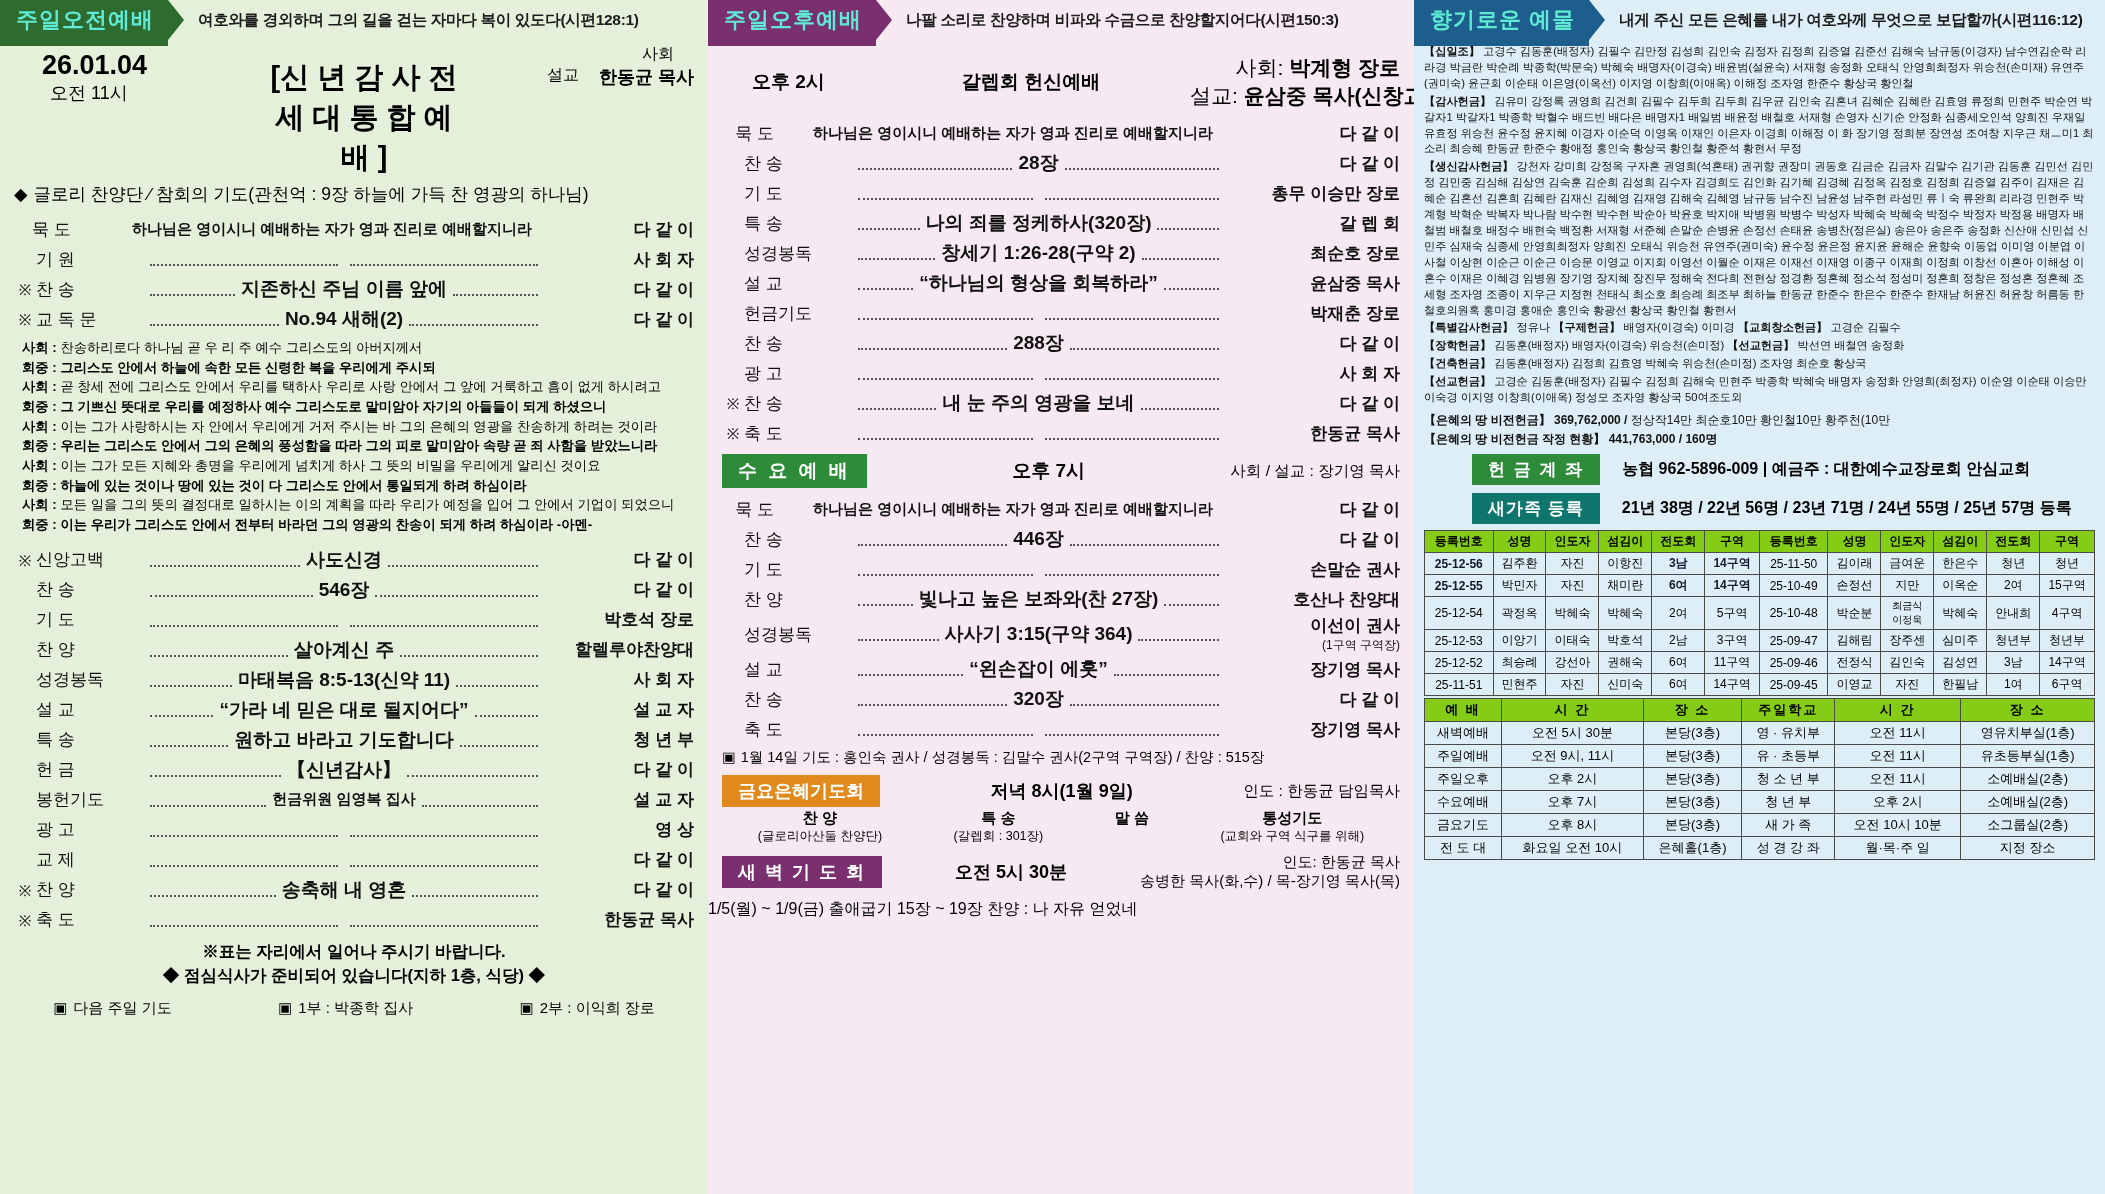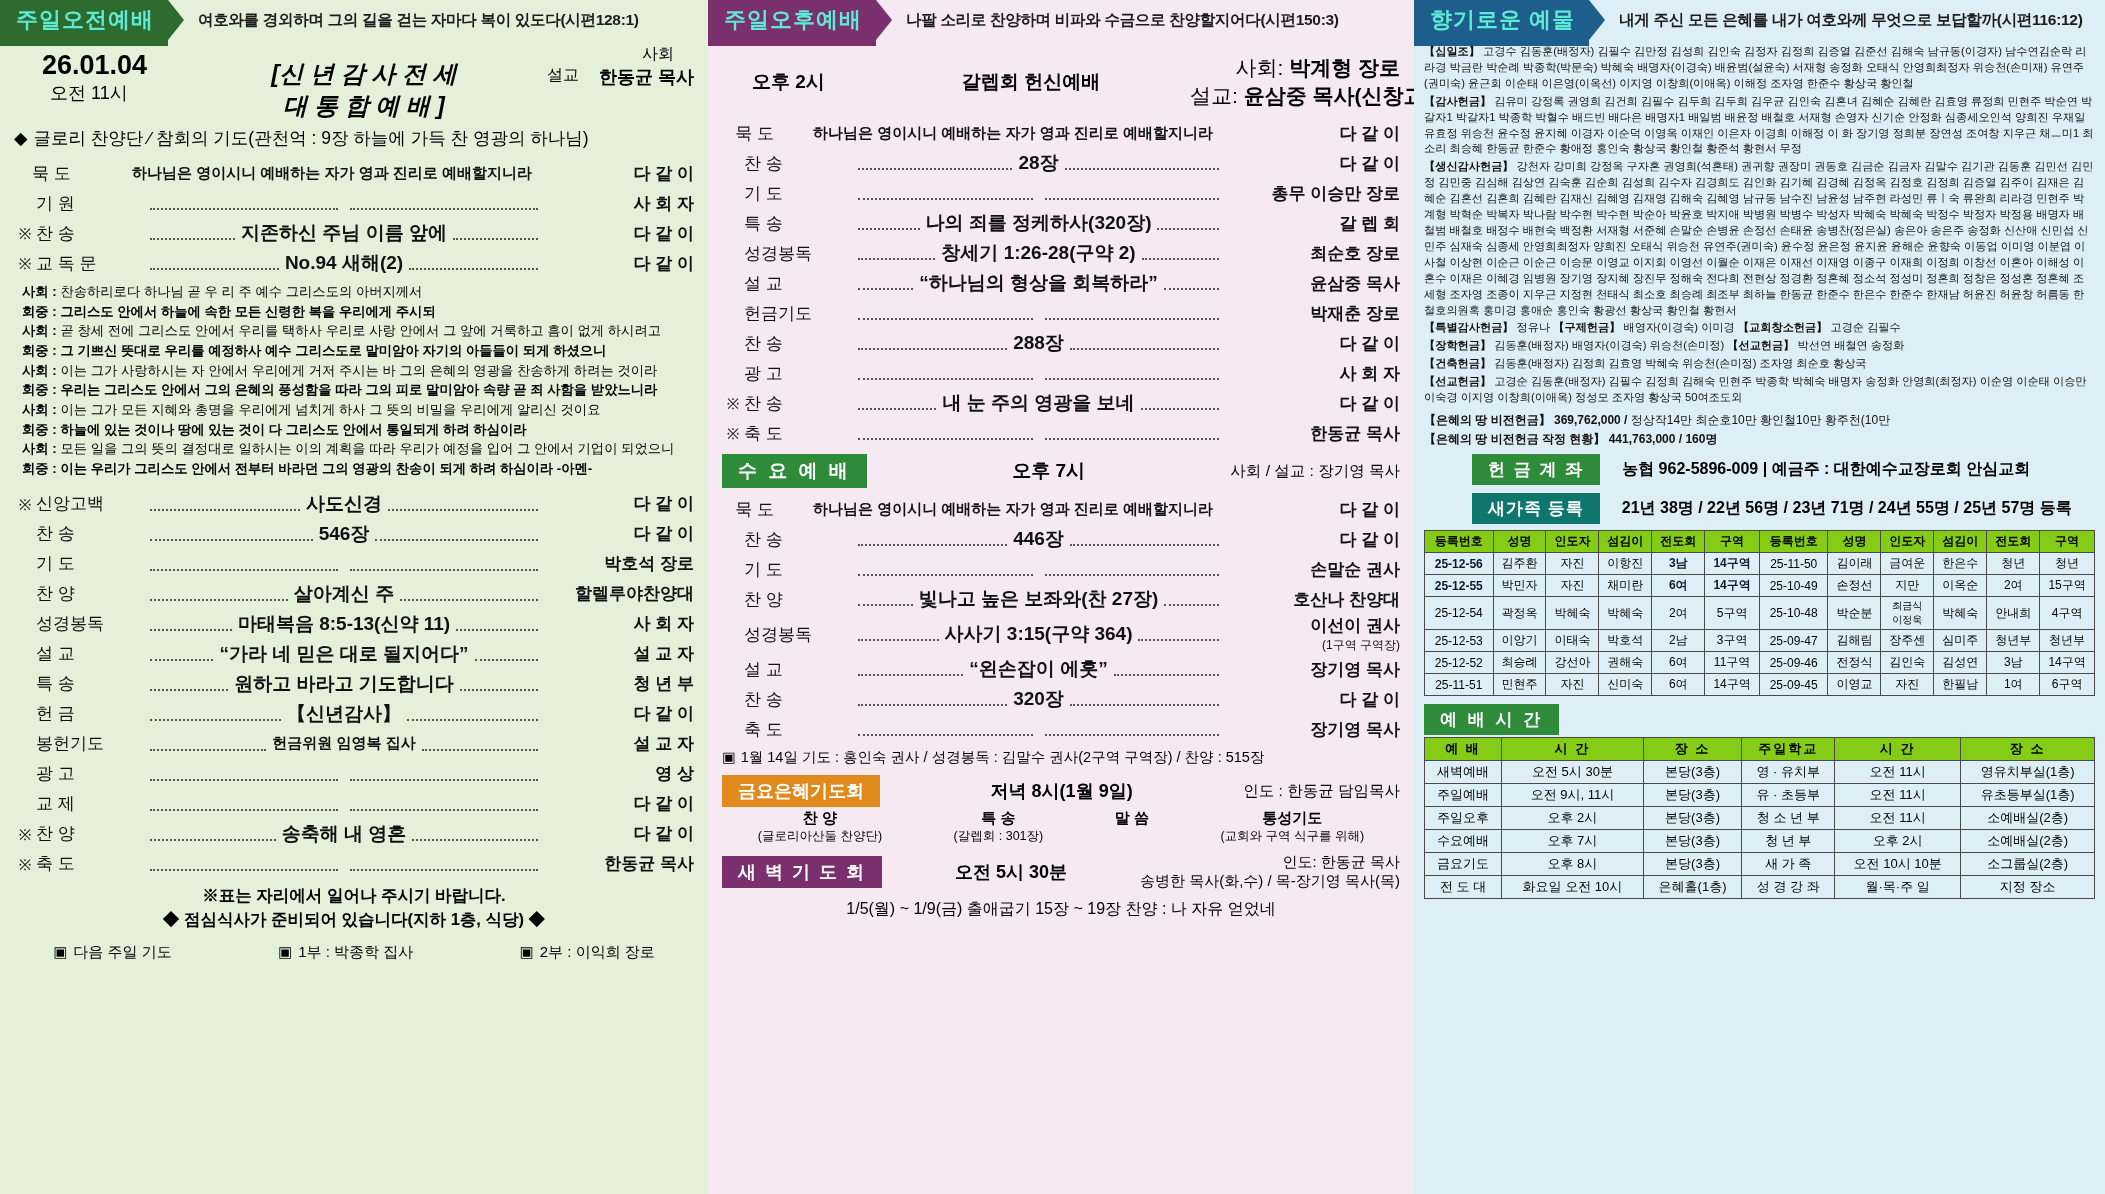--- a/index.html
+++ b/index.html
@@ -40,21 +40,21 @@
   .lead { width:22px; text-align:center; font-size:15px; }
   .lab { width:108px; display:flex; justify-content:space-between; letter-spacing:0; }
   .dots { flex:1; border-bottom:2px dotted #555; margin:0 6px; height:14px; }
   .mid { font-weight:bold; font-size:19px; white-space:nowrap; }
   .who { text-align:right; white-space:nowrap; }
   .who b { font-weight:bold; }
 
   
   .c1-date { font-size:27px; font-weight:bold; padding:6px 0 0 28px; }
   .c1-time { font-size:18px; padding-left:36px; }
-  .c1-title { font-size:24px; font-weight:bold;font-style:italic; }
+  .c1-title { font-size:29px; font-weight:bold; }
   .c1-head { display:flex; align-items:flex-start; padding:4px 14px 0 14px; }
   .c1-head .left { width:250px; }
   .c1-head .center { flex:1; text-align:center; padding-top:14px; }
   .c1-head .right { width:230px; font-size:16px; }
   .c1-head .right .r { display:flex; justify-content:flex-end; gap:10px; }
   .c1-head .right .r .k { width:42px; text-align:left; }
   .c1-head .right .r .v { font-weight:bold; font-size:18px; }
 
   .choir { display:flex; align-items:center; font-size:17.5px; padding:4px 14px 2px 14px; }
   .choir .dia { margin-right:6px; }
@@ -96,21 +96,21 @@
   .bank-row { display:flex; align-items:center; gap:22px; padding:4px 10px;margin-left:48px; }
   .bank-row .v { font-size:16px; font-weight:bold; }
 
   table.grid { border-collapse:collapse; width:calc(100% - 20px); margin:2px 10px; font-size:12px; }
   table.grid th, table.grid td { border:1px solid #4a4a4a; padding:2px 2px; text-align:center; white-space:nowrap; }
   table.grid th { background:#84cc16; font-weight:bold; }
   table.grid td.red { color:#0f172a; font-weight:bold; }
   table.grid.time { font-size:13px; }
   table.grid.time th { font-weight:bold; letter-spacing:2px; }
 
-  .c2-foot { font-size:16px; text-align:center; padding-top:8px; }
+  .c2-foot { font-size:16px; text-align:left; padding-top:8px; }
   .center { text-align:center; }
   .right { text-align:right; }
 
   .flexline { display:flex; align-items:center; }
 
   .three-cols { display:flex; justify-content:space-around; font-size:15px; padding:2px 14px; }
   .three-cols .cell { text-align:center; }
   .three-cols .cell .t { font-weight:bold; }
   .three-cols .cell .s { font-size:12.5px; }
 </style>
@@ -674,23 +674,20 @@
             <td>25-09-45</td>
             <td>이영교</td>
             <td>자진</td>
             <td>한필남</td>
             <td>1여</td>
             <td>6구역</td>
           </tr>
         </tbody>
       </table>
 
-    <div style="padding:6px 10px 0 10px;">
-      <div class="chip chip-green" style="font-size:17px;letter-spacing:3px;">예 배 시 간</div>
-    </div>
     <table class="grid time" id="time-table">
         <thead>
           <tr>
             <th>예   배</th>
             <th>시   간</th>
             <th>장   소</th>
             <th>주일학교</th>
             <th>시   간</th>
             <th>장   소</th>
           </tr>

